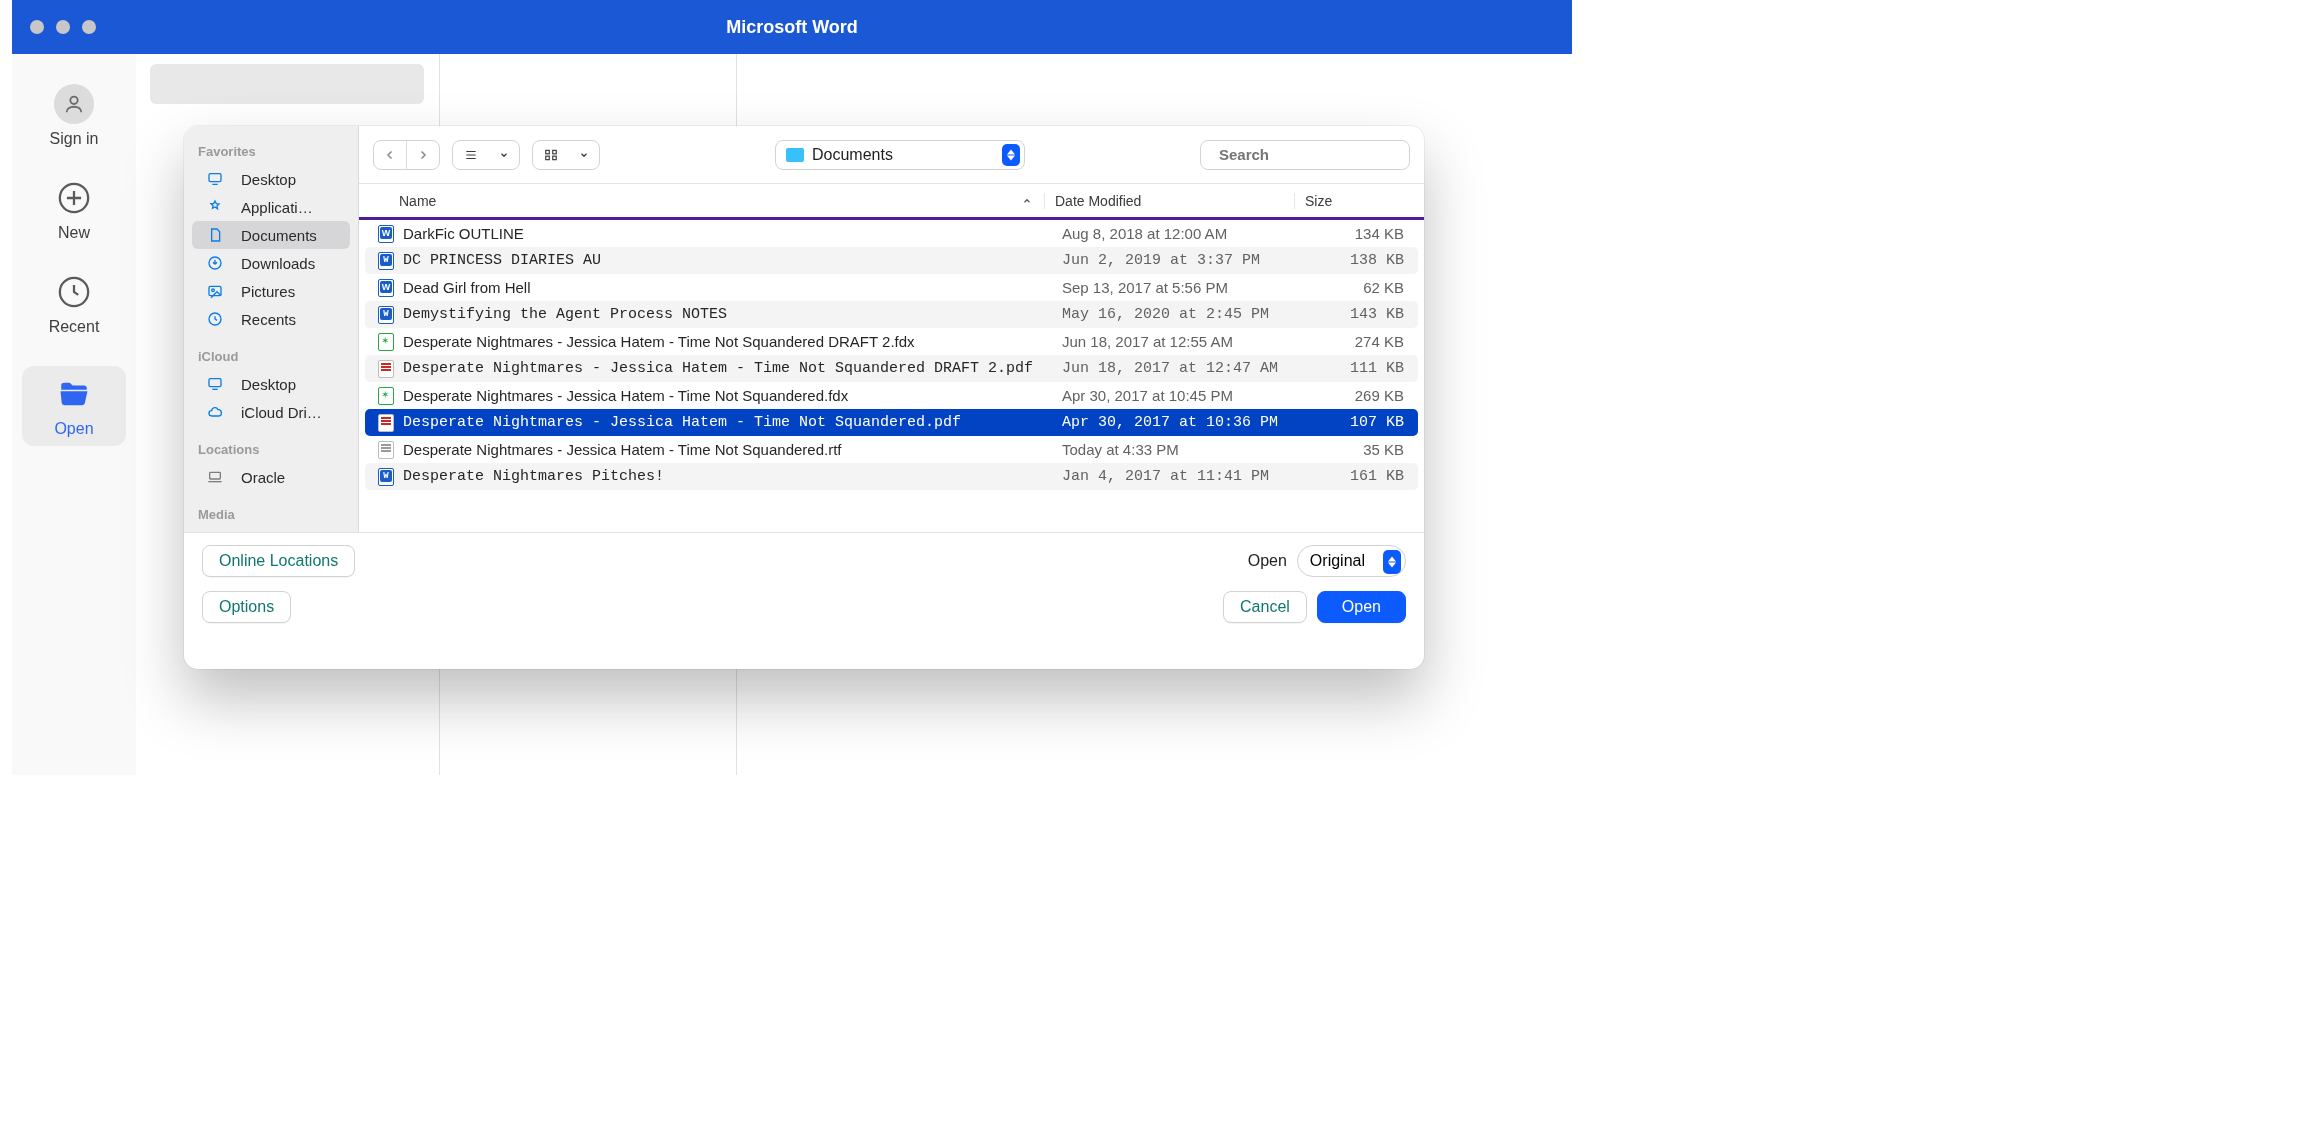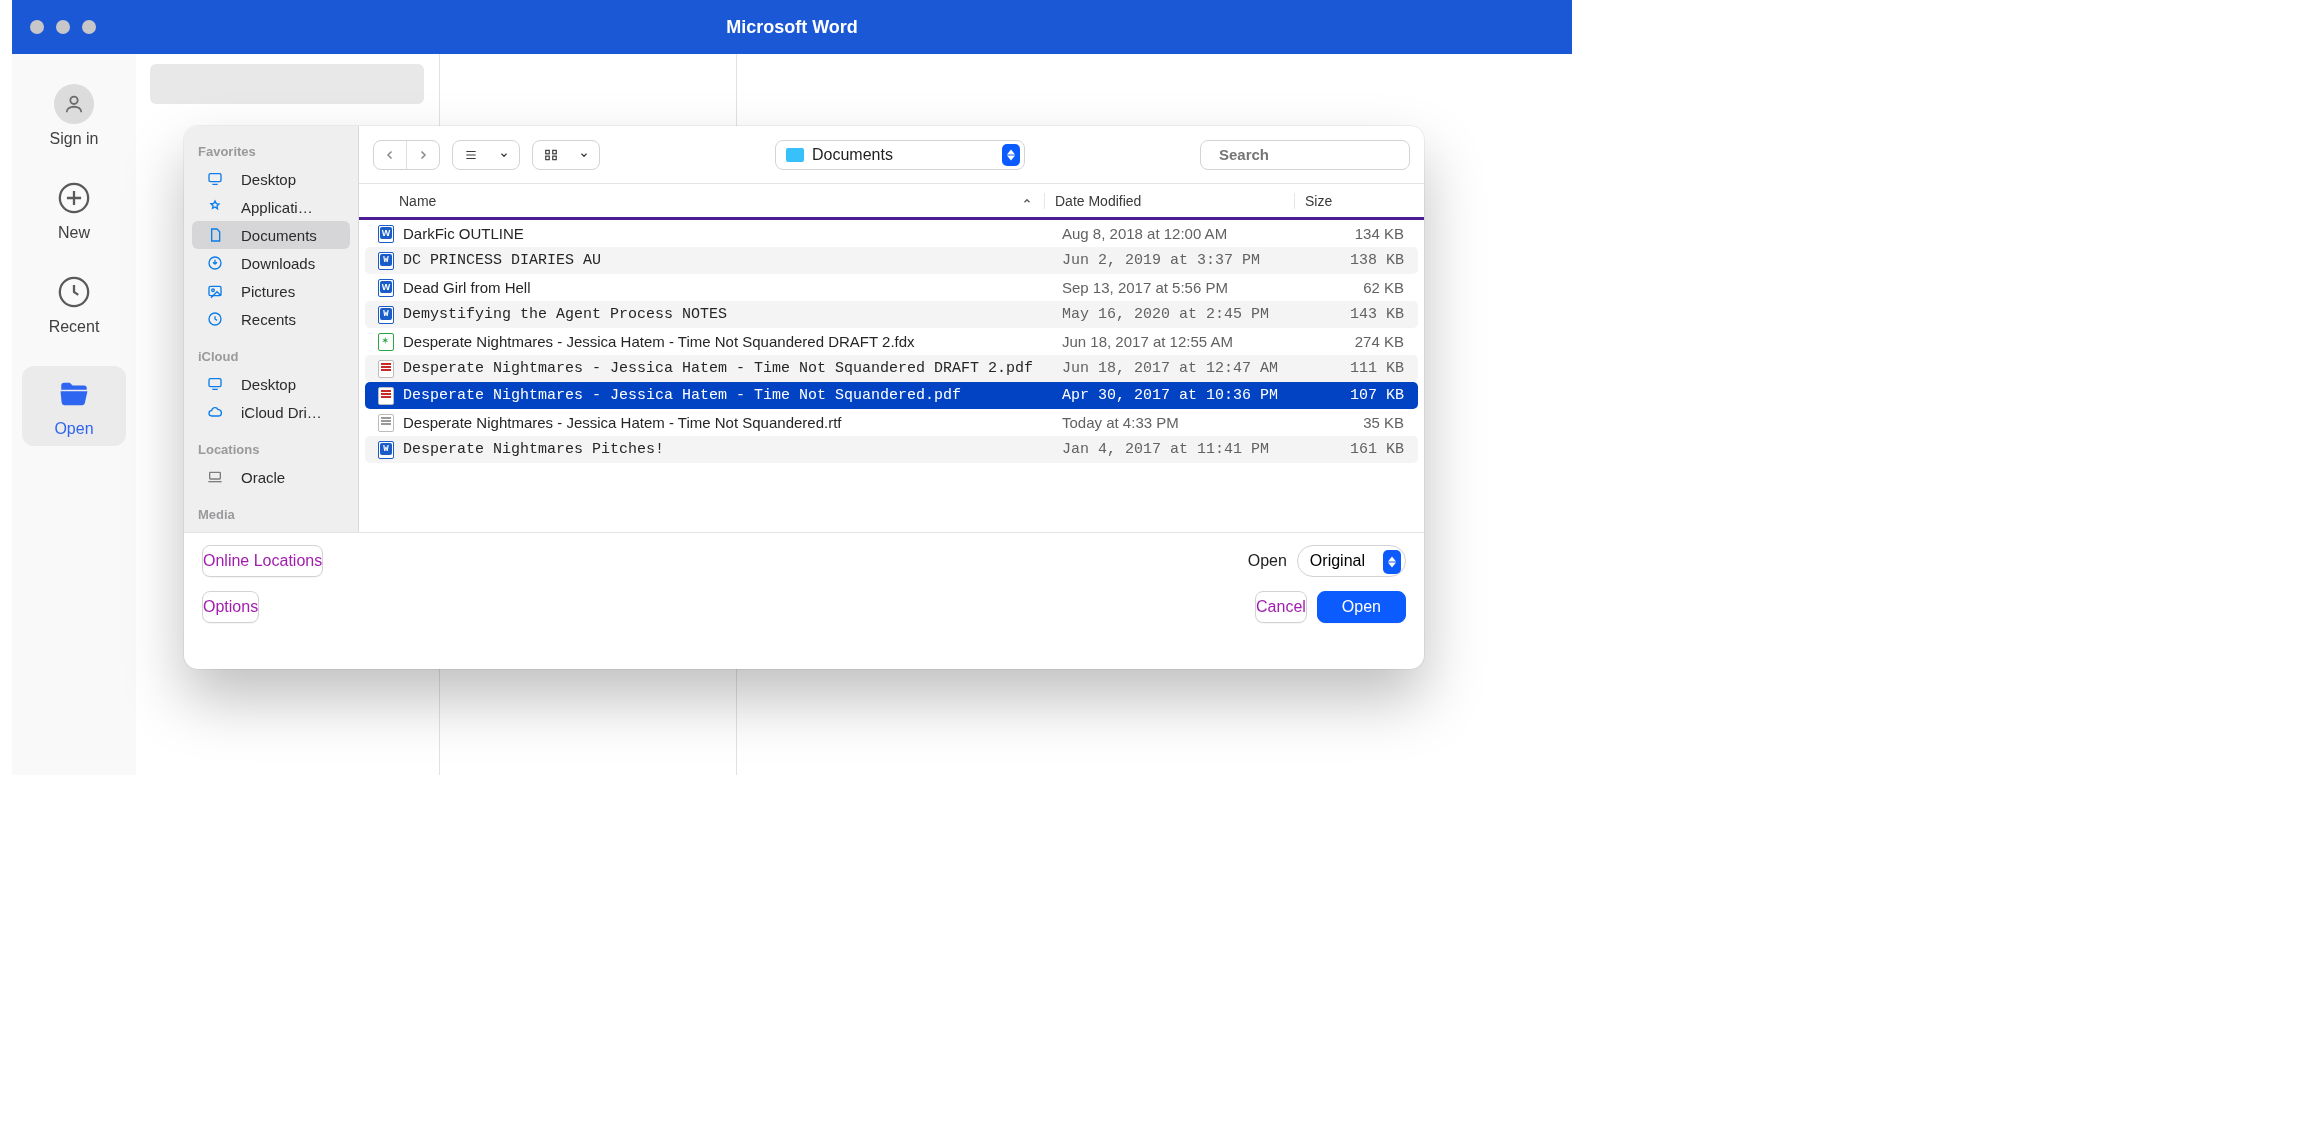--- a/index.html
+++ b/index.html
@@ -79,21 +79,21 @@
   .fi { width: 16px; height: 18px; border: 1px solid #bcbcbc; border-radius: 2px; background: #fff; position: relative; }
   .fi.word { border-color: #1a5cc8; }
   .fi.word::after { content: "W"; position: absolute; left: 1px; top: 1px; font-size: 9px; font-weight: 700; color: #fff; background: #1a5cc8; width: 12px; height: 12px; display: flex; align-items: center; justify-content: center; border-radius: 2px; }
   .fi.fdx { border-color: #2aa745; }
   .fi.fdx::after { content: "✶"; position: absolute; left: 2px; top: 1px; font-size: 10px; color: #2aa745; }
   .fi.pdf::after { content: ""; position: absolute; left: 2px; top: 2px; width: 10px; height: 2px; background: #c82a2a; box-shadow: 0 3px 0 #c82a2a, 0 6px 0 #c82a2a; }
   .fi.rtf::after { content: ""; position: absolute; left: 2px; top: 2px; width: 10px; height: 2px; background: #9a9a9a; box-shadow: 0 3px 0 #9a9a9a, 0 6px 0 #9a9a9a; }
 
   .dialog-bottom { border-top: 1px solid #e3e3e3; padding: 12px 18px; display: flex; flex-direction: column; gap: 14px; }
   .bottom-row { display: flex; align-items: center; }
-  .btn { border: 1px solid #d2d2d2; border-radius: 8px; background: #fff; padding: 6px 0; font-size: 16px; color: #a21caf; box-shadow: 0 1px 1px rgba(0,0,0,0.04); }
+  .btn { border: 1px solid #d2d2d2; border-radius: 8px; background: #fff; padding: 6px 16px; font-size: 16px; color: #0f766e; box-shadow: 0 1px 1px rgba(0,0,0,0.04); }
   .btn.primary { background: #0b5bff; border-color: #0b5bff; color: #fff; padding: 6px 24px; }
   .open-label { margin-left: auto; margin-right: 10px; font-size: 16px; color: #222; }
   .open-select { position: relative; border: 1px solid #d2d2d2; border-radius: 16px; background: #fff; padding: 6px 40px 6px 12px; font-size: 16px; }
   .open-select .stepper { position: absolute; right: 4px; top: 4px; width: 18px; height: 24px; background: #0b5bff; border-radius: 5px; display: flex; flex-direction: column; align-items: center; justify-content: center; color: #fff; }
   .stepper svg { display: block; }
 
   .row .ico svg, .side-ico svg { display: block; }
 </style>
 </head>
 <body>
@@ -364,20 +364,28 @@
               <span class="date">Jun 18, 2017 at 12:55 AM</span>
               <span class="size">274 KB</span>
             </div>
             <div class="row alt">
               <span class="ico">
                 <span class="fi pdf"></span>
               </span>
               <span class="name">Desperate Nightmares - Jessica Hatem - Time Not Squandered DRAFT 2.pdf</span>
               <span class="date">Jun 18, 2017 at 12:47 AM</span>
               <span class="size">111 KB</span>
+            </div>
+            <div class="row">
+              <span class="ico">
+                <span class="fi fdx"></span>
+              </span>
+              <span class="name">Desperate Nightmares - Jessica Hatem - Time Not Squandered.fdx</span>
+              <span class="date">Apr 30, 2017 at 10:45 PM</span>
+              <span class="size">269 KB</span>
             </div>
             <div class="row alt selected">
               <span class="ico">
                 <span class="fi pdf"></span>
               </span>
               <span class="name">Desperate Nightmares - Jessica Hatem - Time Not Squandered.pdf</span>
               <span class="date">Apr 30, 2017 at 10:36 PM</span>
               <span class="size">107 KB</span>
             </div>
             <div class="row">

